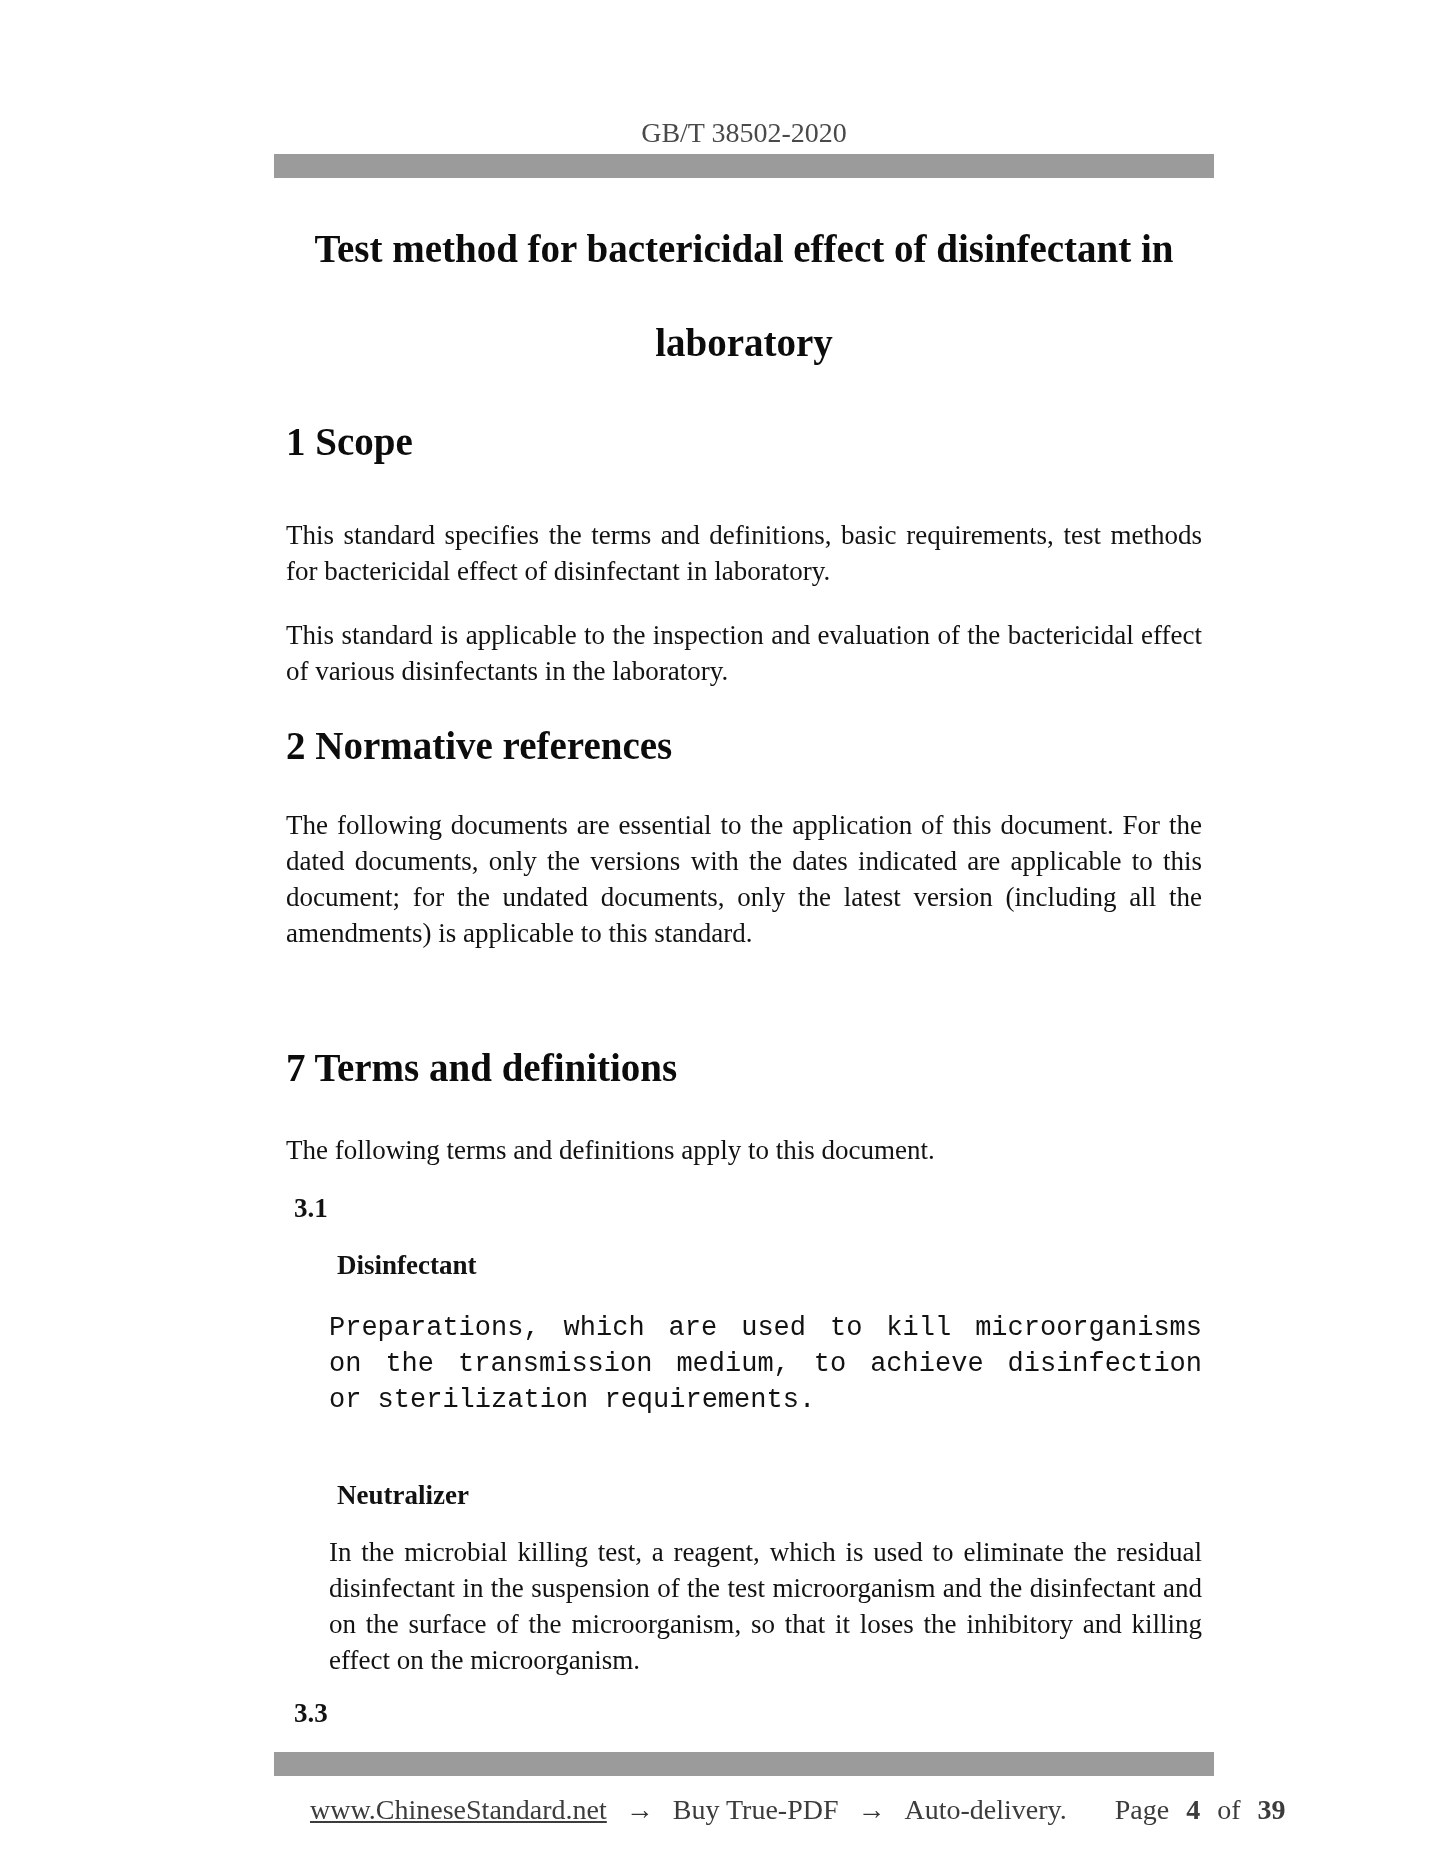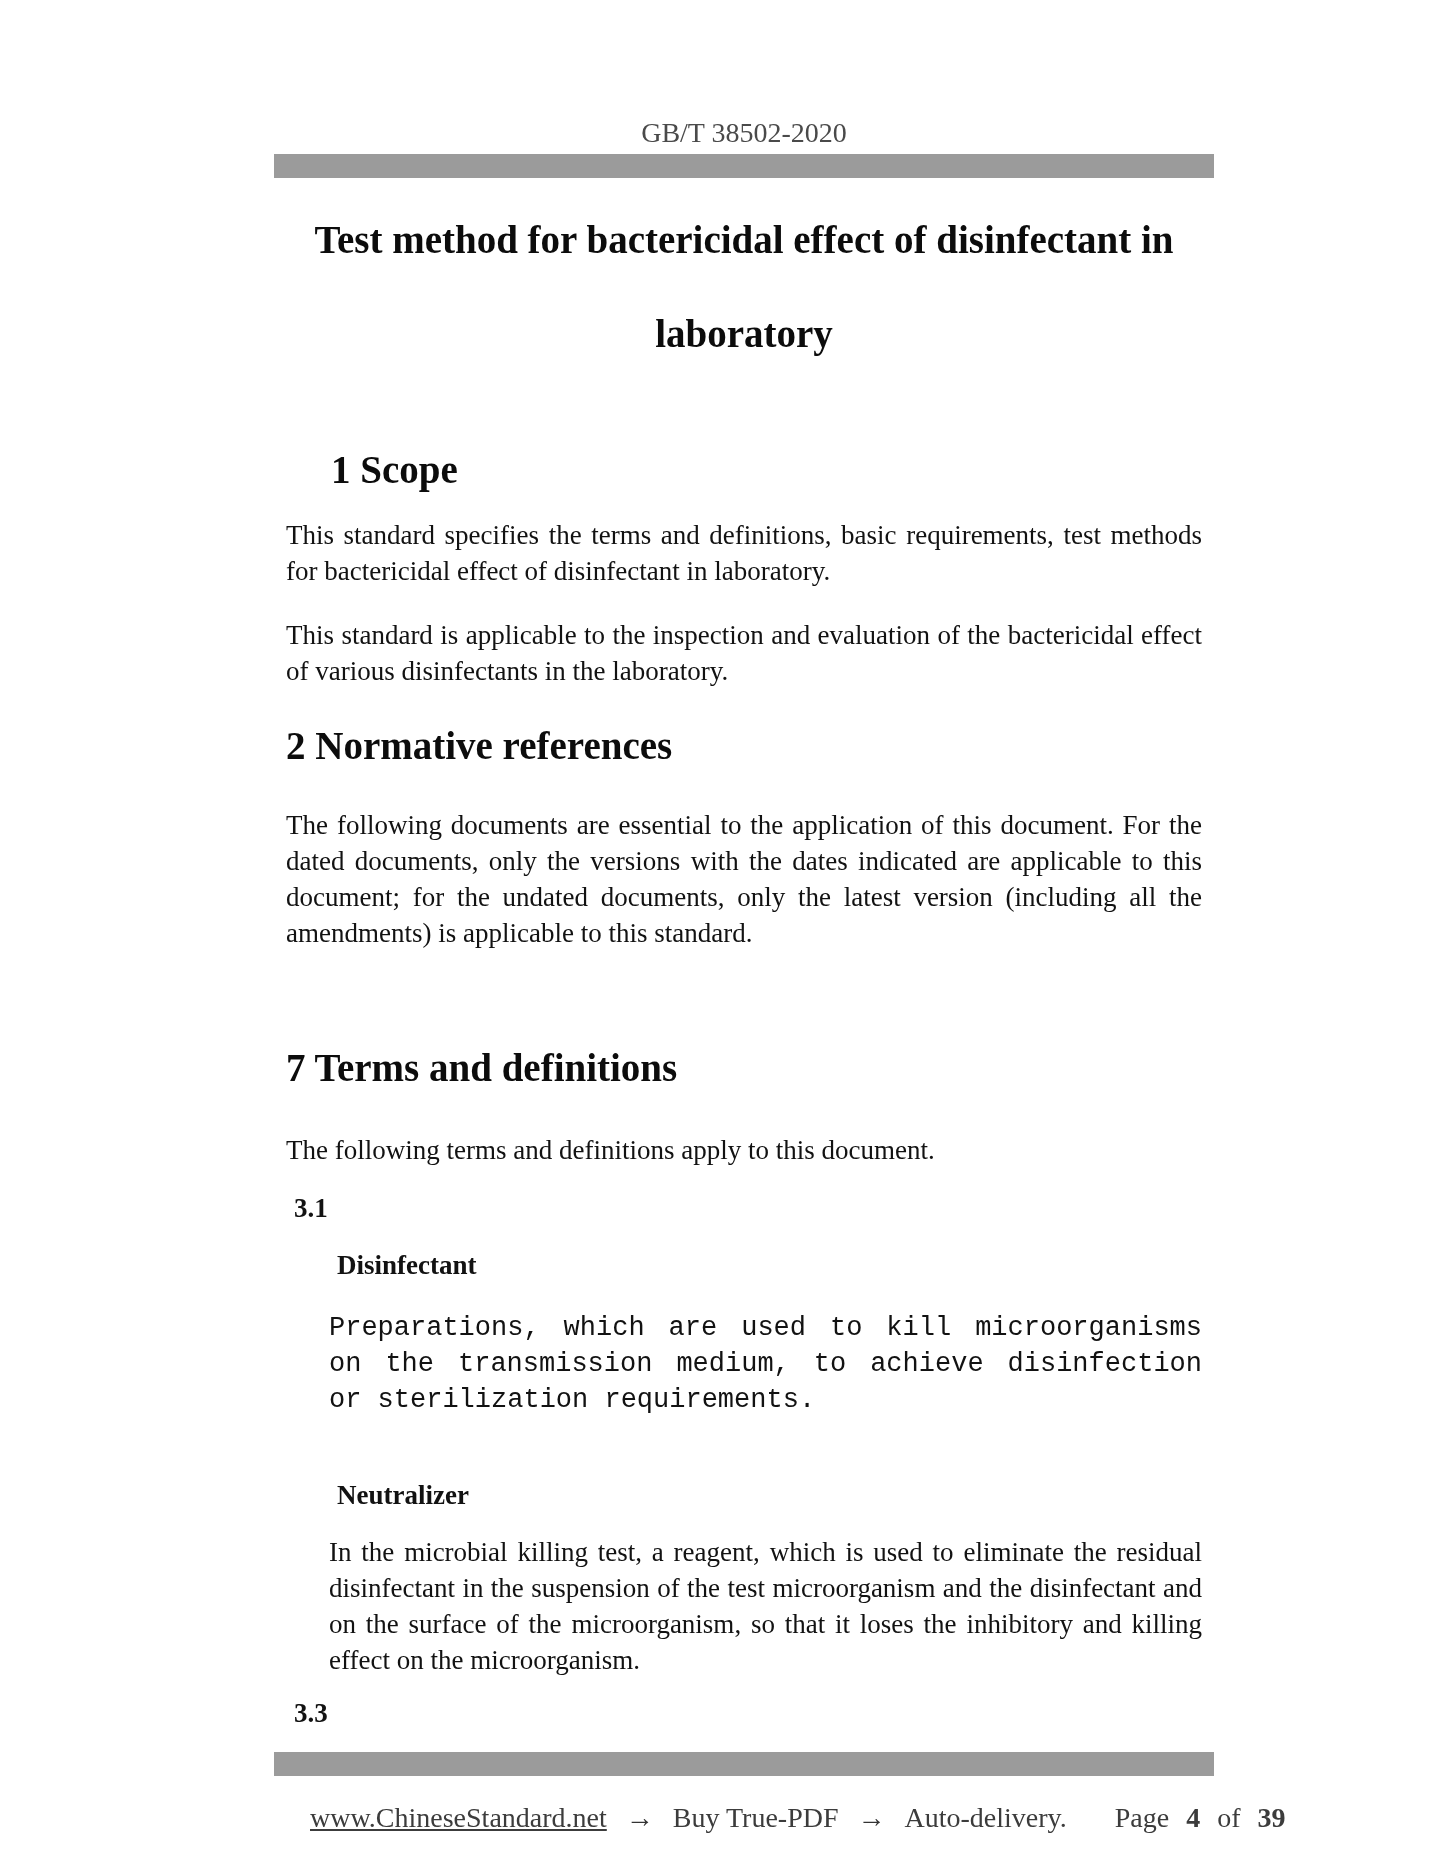--- a/index.html
+++ b/index.html
@@ -23,28 +23,28 @@
   .rule { height: 2px; background: #9b9b9b; }
   .doc-header {
     top: 79px;
     text-align: center;
     font-size: 28px;
     line-height: 36px;
     color: #4a4a4a;
   }
   .header-rule { top: 130px; }
   .doc-title {
-    top: 157px;
+    top: 166px;
     font-size: 39px;
     line-height: 70px;
     font-weight: bold;
     text-align: center;
     color: #0c0c0c;
   }
-  .h-scope { top: 411px; margin-left: 45px; }
+  .h-scope { top: 383px; }
   .p-scope-1 { top: 481px; }
   .p-scope-2 { top: 581px; }
   .h-normative { top: 687px; }
   .p-normative { top: 771px; }
   .p-reference { top: 934px; }
   .h-terms { top: 1009px; }
   .p-terms-intro { top: 1096px; }
   .n-31 { top: 1154px; }
   .t-disinfectant { top: 1211px; }
   .d-disinfectant { top: 1274px; font-family: Liberation Mono, monospace; }
@@ -54,21 +54,20 @@
   .n-33 { top: 1659px; }
   .footer-rule { top: 1728px; }
   .page-footer {
     top: 1744px;
     display: flex;
     justify-content: space-between;
     align-items: baseline;
     font-size: 28px;
     line-height: 36px;
     color: #3c3c3c;
-    margin-top: 8px;
   }
   .footer-left { white-space: nowrap; }
   .footer-link { text-decoration: underline; color: #3c3c3c; cursor: pointer; }
   .arrow { padding: 0 7px; color: #333333; }
   .page-info { white-space: nowrap; }
   .pg-num { font-weight: bold; padding: 0 5px; }
 </style>
 </head>
 <body>
 

